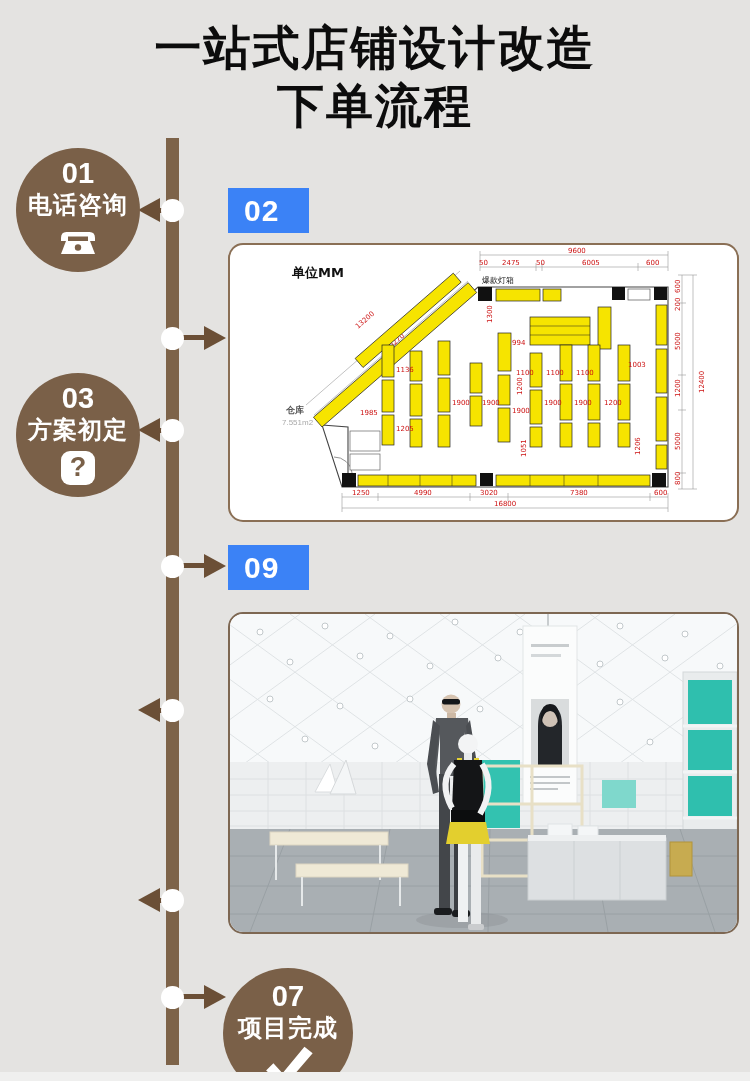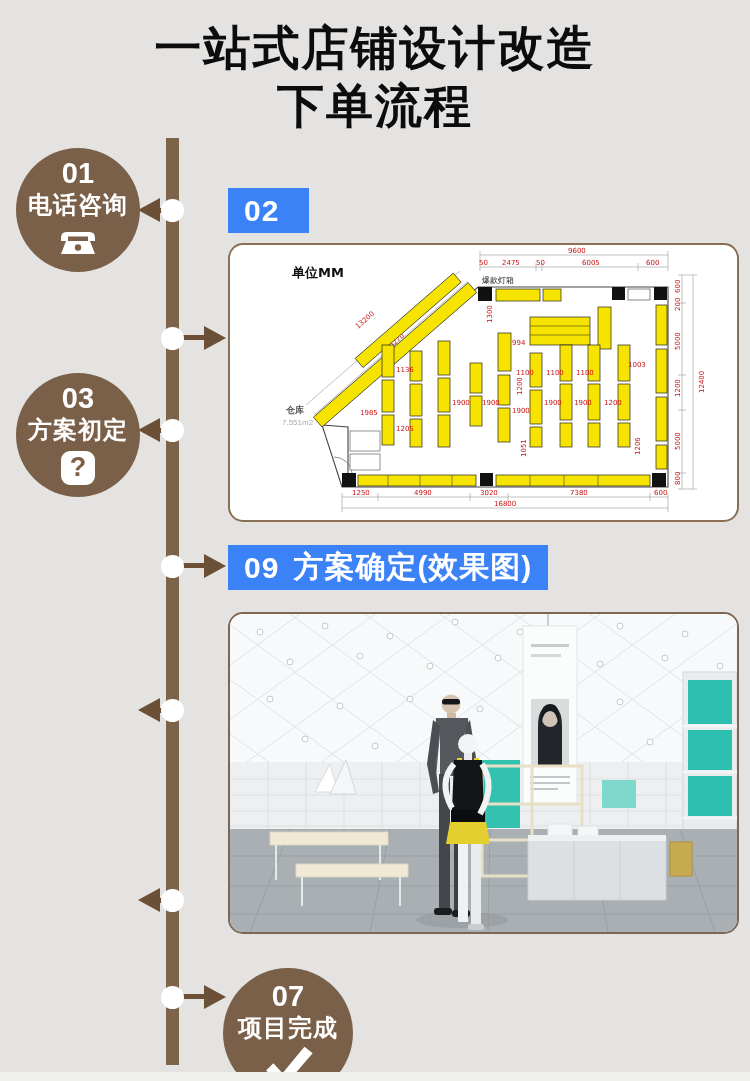--- a/index.html
+++ b/index.html
@@ -108,21 +108,20 @@
       </svg>
     </div>
   </div>
 
   <div class="sec" style="left:228px;top:188px;">
     <span class="n">02</span>
   </div>
 
   <div class="sec" style="left:228px;top:545px;">
     <span class="n">09</span>
-    <span>方案确定(效果图)</span>
   </div>
 
   <div class="card" style="left:228px;top:243px;width:507px;height:275px;">
     <svg width="507" height="275" viewBox="0 0 507 275">
 
       <text x="62" y="32" class="plantext" font-size="13" font-weight="bold">单位MM</text>
 
       <line x1="250" y1="10" x2="438" y2="10" class="dimtick"></line>
       <line x1="250" y1="22" x2="438" y2="22" class="dimtick"></line>
       <line x1="250" y1="6" x2="250" y2="26" class="dimtick"></line>

